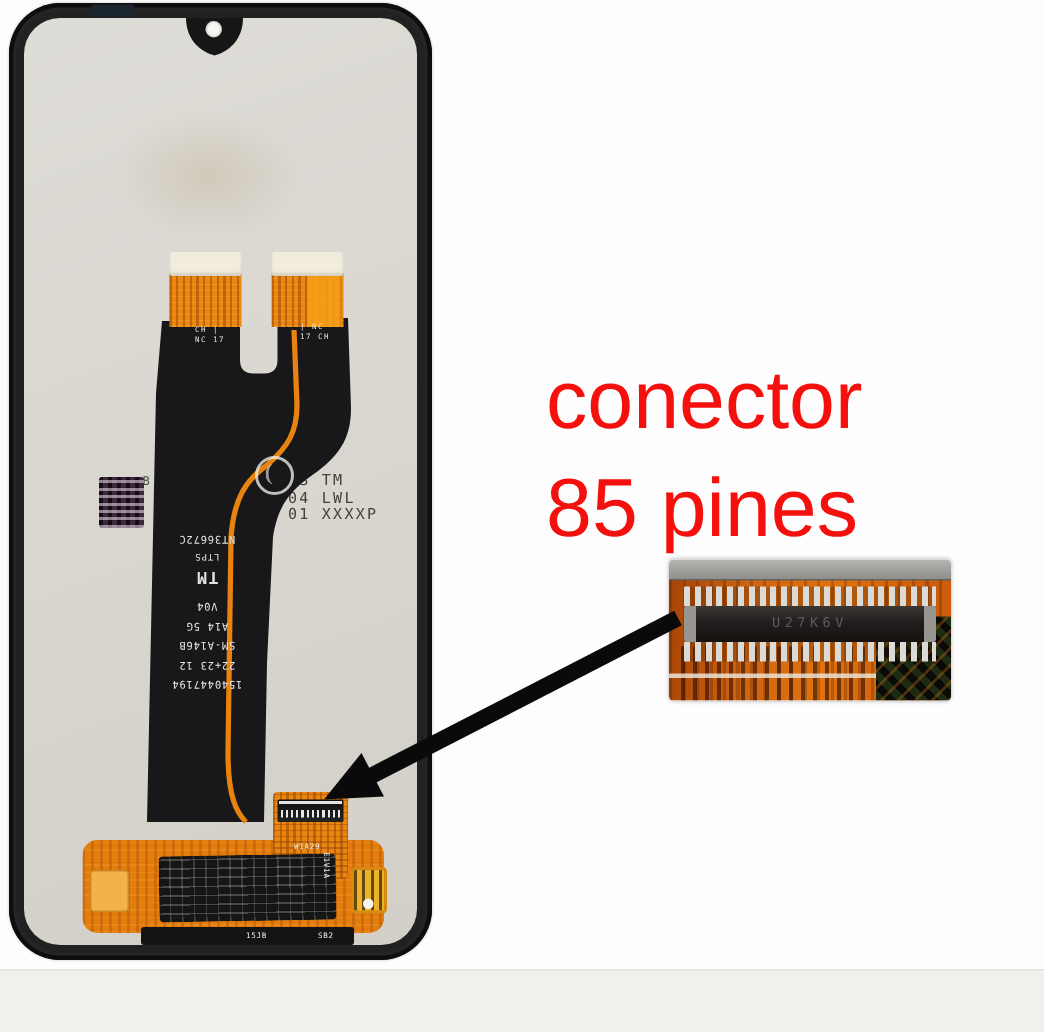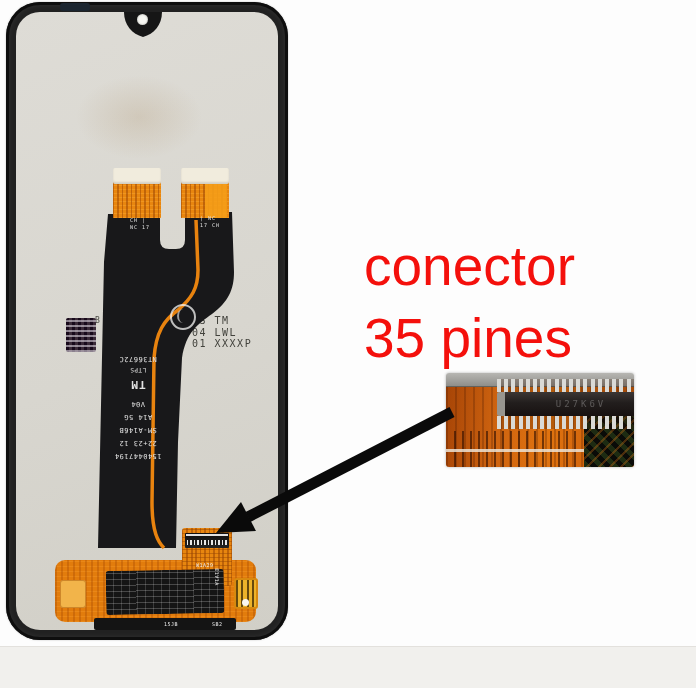--- a/index.html
+++ b/index.html
@@ -78,21 +78,21 @@
   .inset .flexbg{position:absolute;inset:13px 0 0 0;
       background:linear-gradient(95deg,#a64406,#cf6410 28%,#e0730f 55%,#cc5e0b 88%);
       }
   .inset .flexbg:after{content:"";position:absolute;inset:0;background:repeating-linear-gradient(90deg, rgba(80,28,0,.28) 0 2px, transparent 2px 9px);}
   .inset .strip{position:absolute;left:0;top:0;width:100%;height:13px;background:linear-gradient(#b7b6b2,#8f8e8a);border-bottom:1px solid #63625e;}
   .inset .traces{position:absolute;left:8px;top:58px;width:124px;height:36px;background:repeating-linear-gradient(90deg, rgba(42,12,0,.6) 0 2.5px, transparent 2.5px 8px);}
   .inset .hline{position:absolute;left:0;top:76px;width:100%;height:3px;background:rgba(236,226,212,.85);}
   .inset .check{position:absolute;right:0;top:38px;width:50px;height:56px;
       background:repeating-linear-gradient(45deg,#1d2b12 0 5px,#0a0b08 5px 10px);}
   .inset .check:after{content:"";position:absolute;inset:0;background:repeating-linear-gradient(-45deg, rgba(226,120,22,.3) 0 2px, transparent 2px 8px);}
-  .conn{position:absolute;left:10px;top:6px;width:168px;height:50px;padding-left:41px;}
+  .conn{position:absolute;left:10px;top:18px;width:168px;height:50px;}
   .conn .pins{height:13px;background:repeating-linear-gradient(90deg,#dadad6 0 4px, rgba(55,22,0,.25) 4px 7.2px);}
   .conn .body{height:24px;background:linear-gradient(#3c3634,#221e1d 45%,#171110);border-left:8px solid #97958f;border-right:8px solid #97958f;border-radius:2px;
               display:flex;align-items:center;justify-content:center;
               color:rgba(255,255,255,.26);font-family:"DejaVu Sans Mono",monospace;font-size:9px;letter-spacing:3px;}
 
   .arrow{position:absolute;left:0;top:0;pointer-events:none;}
 </style>
 </head>
 <body>
 
@@ -160,21 +160,21 @@
     <div class="boardmark" style="left:206px;top:619px">SB2</div>
 
     <svg class="notch" width="282" height="50" viewBox="0 0 282 50">
       <path d="M118,10 C118,23 126,32 137,35 C148,32 156,23 156,10 Z" fill="#161616"></path>
     </svg>
     <div class="cam"></div>
     <div class="sensor"></div>
   </div>
 
   <div class="anno l1">conector</div>
-  <div class="anno l2">35 pines</div>
+  <div class="anno l2">85 pines</div>
 
   <div class="inset">
     <div class="flexbg"></div>
     <div class="traces"></div>
     <div class="hline"></div>
     <div class="check"></div>
     <div class="strip"></div>
     <div class="conn">
       <div class="pins"></div>
       <div class="body">U27K6V</div>

